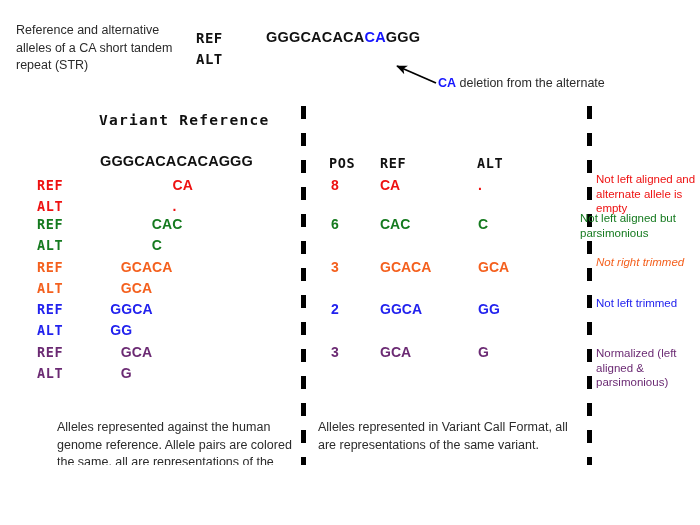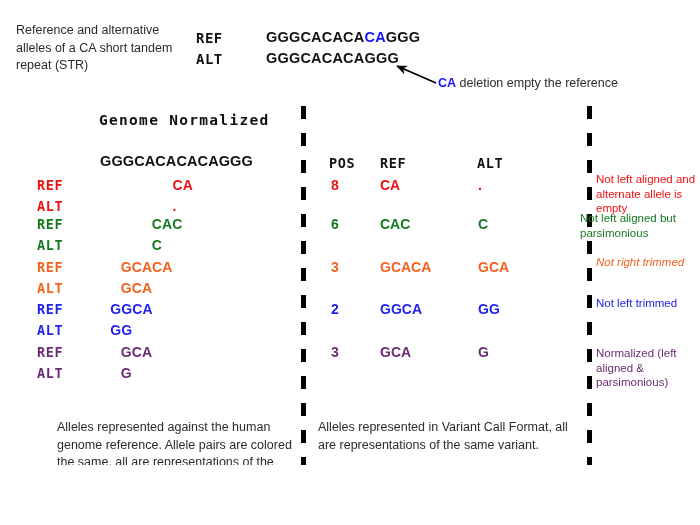--- a/index.html
+++ b/index.html
@@ -133,37 +133,36 @@
 
 <div id="page">
 
   <div class="abs intro-text">Reference and alternative alleles of a CA short tandem repeat (STR)</div>
 
   <div class="abs mono-label" style="left:196px; top:30px;">REF</div>
   <div class="abs mono-label" style="left:196px; top:51px;">ALT</div>
 
   <div class="abs seq-top" style="left:266px; top:29px;"><span>GGGCACACA</span><span class="hl">CA</span><span>GGG</span></div>
 
-  <div class="abs seq-top" style="left:266px; top:50px;">GGGCACACAGGG</div>
 
   <svg class="abs" style="left:392px; top:62px;" width="50" height="26">
     <defs>
       <marker id="ah" markerWidth="7" markerHeight="7" refX="5.5" refY="3" orient="auto">
         <path d="M6,3 L0,0.4 L1.6,3 L0,5.6 Z" fill="#000000"></path>
       </marker>
     </defs>
     <line x1="44" y1="21" x2="5" y2="4" stroke="#000000" stroke-width="1.8" marker-end="url(#ah)"></line>
   </svg>
 
-  <div class="abs arrow-caption" style="left:438px; top:76px;"><b>CA</b><span> deletion empty the reference</span></div>
+  <div class="abs arrow-caption" style="left:438px; top:76px;"><b>CA</b><span> deletion from the alternate</span></div>
 
   <div class="abs vsep" style="left:301px; top:106px; height:410px;"></div>
   <div class="abs vsep" style="left:587px; top:106px; height:410px;"></div>
 
-  <div class="abs panel-title" style="left:99px; top:112px;">Genome Normalized</div>
+  <div class="abs panel-title" style="left:99px; top:112px;">Variant Reference</div>
 
   <div class="abs ref-seq" style="left:100px; top:153px;">GGGCACACACAGGG</div>
 
   <div class="abs vcf-head" style="left:329px; top:155px;">POS</div>
   <div class="abs vcf-head" style="left:380px; top:155px;">REF</div>
   <div class="abs vcf-head" style="left:477px; top:155px;">ALT</div>
 
   <div id="rows-layer">
       <div class="abs allele-tag" style="left: 37px; top: 177px; color: rgb(238, 17, 17);">REF</div>
       <div class="abs allele-tag" style="left: 37px; top: 198px; color: rgb(238, 17, 17);">ALT</div>

